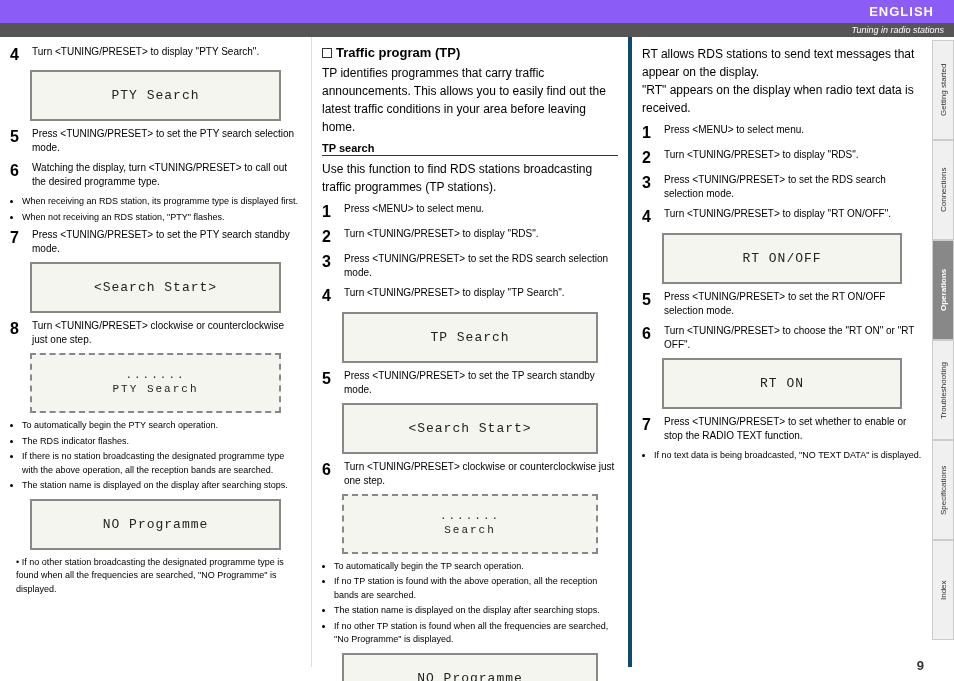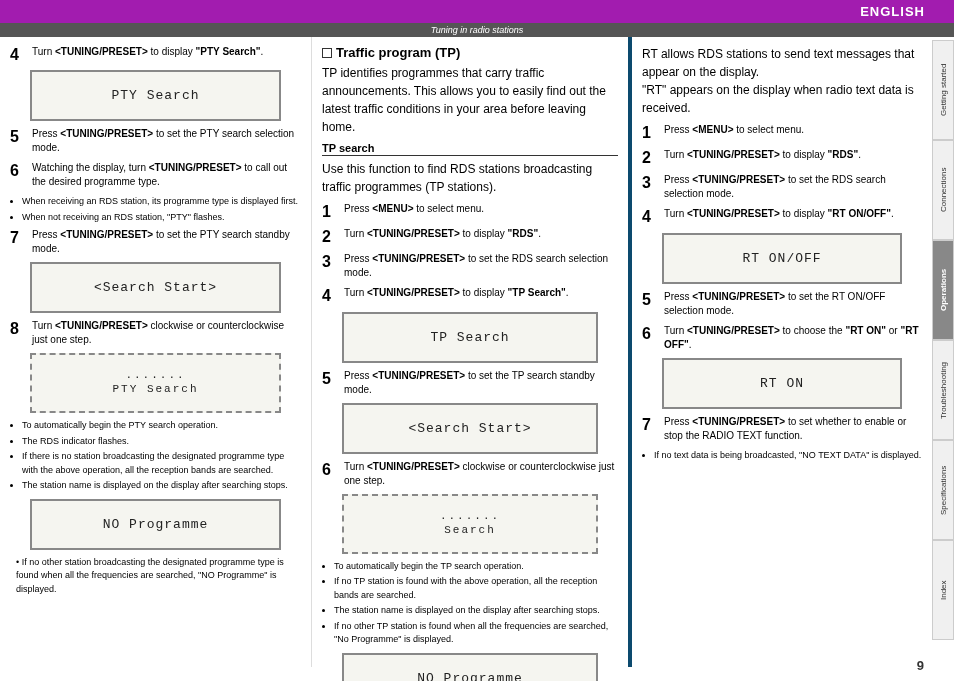--- a/index.html
+++ b/index.html
@@ -8,34 +8,34 @@
       height: 681px;
       background: #fff;
       font-family: Arial, sans-serif;
       font-size: 11px;
       overflow: hidden;
       position: relative;
     }
 
     
     .top-header {
-      background: #a21caf;
+      background: #8b5cf6;
       color: #fff;
       text-align: right;
-      padding: 4px 29px;
+      padding: 4px 20px;
       font-size: 13px;
       font-weight: bold;
       letter-spacing: 1px;
     }
 
     
     .sub-header {
       background: #555;
       color: #fff;
-      text-align: center;
+      text-align: right;
       padding: 2px 10px;
       font-size: 9px;
       font-style: italic;
     }
 
     
     .right-tabs {
       position: absolute;
       right: 0;
       top: 40px;
@@ -124,21 +124,21 @@
       margin-right: 4px;
       line-height: 1.2;
     }
 
     .step-text {
       font-size: 10px;
       line-height: 1.4;
     }
 
     .step-text strong {
-      font-weight: bold;
+      font-weight: normal;
     }
 
     
     .display-box {
       border: 2px solid #888;
       background: #f5f5f0;
       text-align: center;
       padding: 16px 10px;
       margin: 6px 20px;
       font-family: 'Courier New', monospace;

